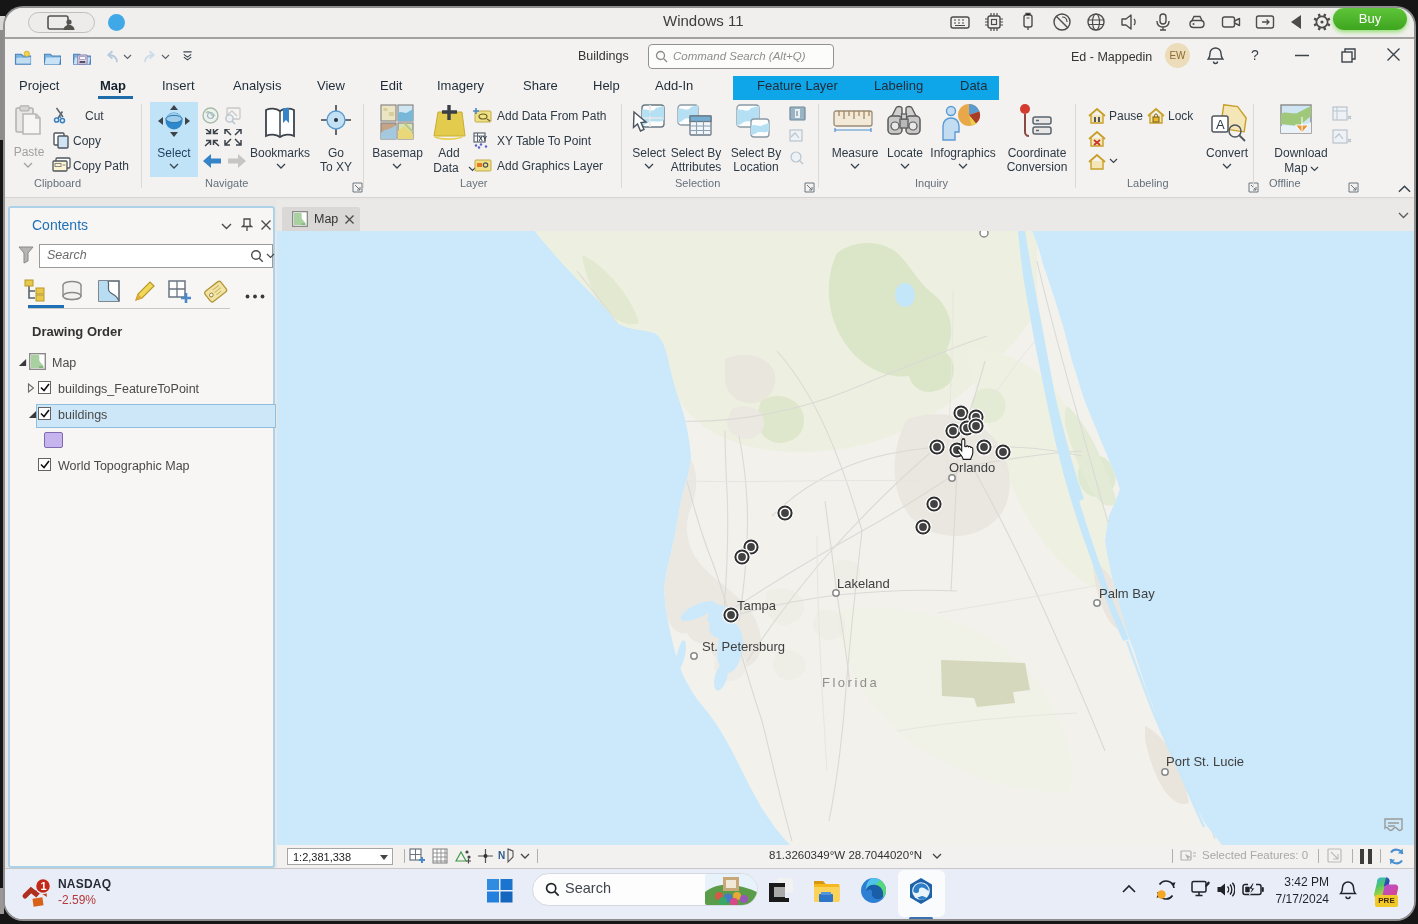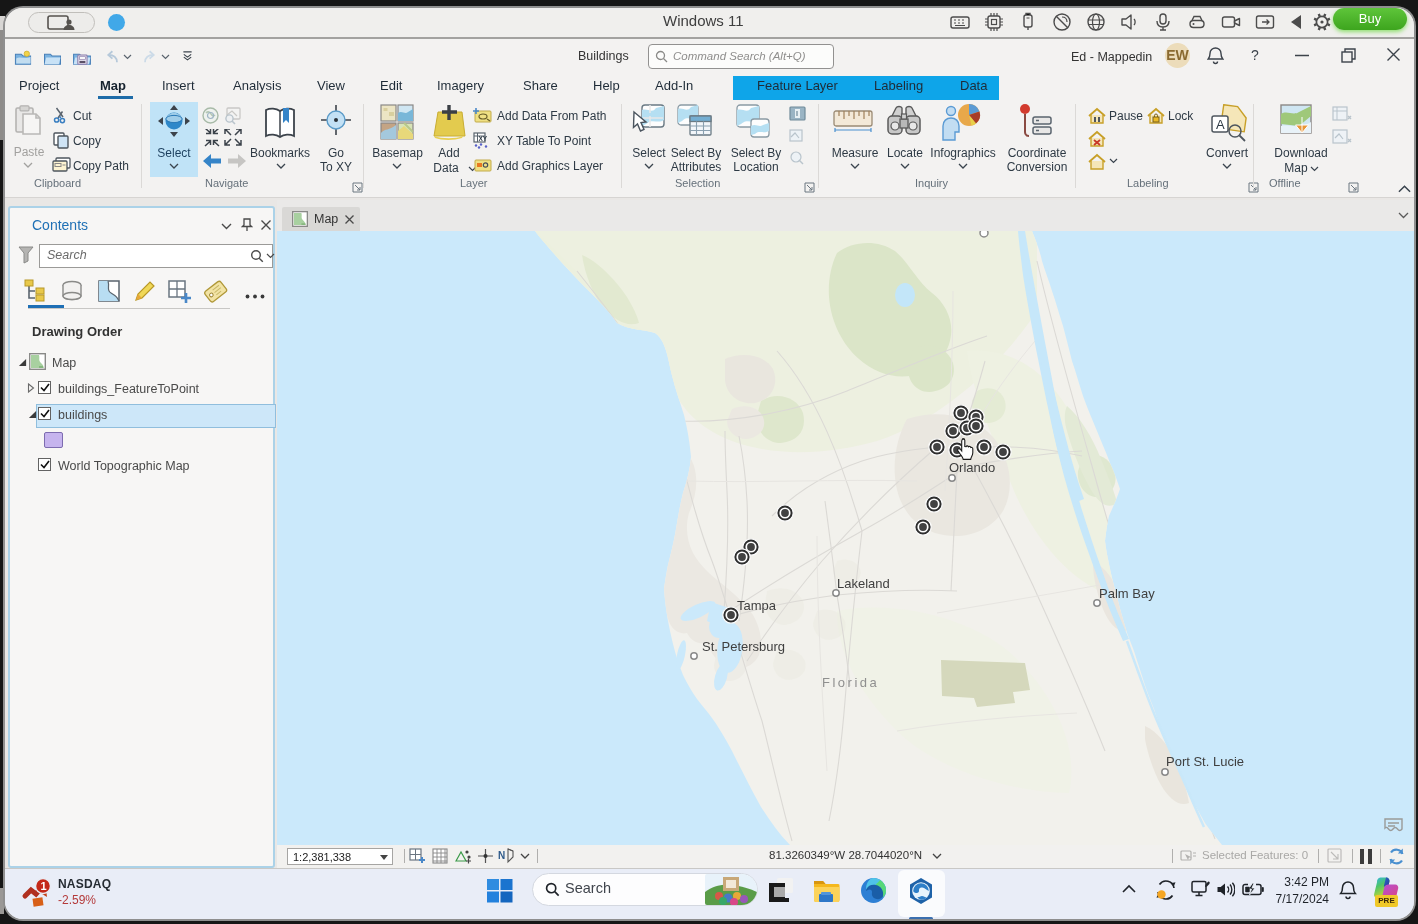--- a/index.html
+++ b/index.html
@@ -11,21 +11,21 @@
 #pill{position:absolute;left:23px;top:4px;width:67px;height:21px;border:1.5px solid #c0beba;border-radius:11px;background:#edecea}
 #bluedot{position:absolute;left:103px;top:6px;width:17px;height:17px;border-radius:50%;background:#41a8e8}
 #mactitle{position:absolute;left:658px;top:4px;width:170px;text-align:left;font-size:15px;color:#3e3e3e}
 .macico{position:absolute;top:3px;width:22px;height:22px;color:#4c4c4c}
 #buy{position:absolute;left:1328px;top:0px;width:74px;height:22px;border-radius:11px;background:linear-gradient(#5ec53a,#3da51e);color:#fff;font-size:13px;text-align:center;line-height:21px;box-shadow:0 2px 4px rgba(120,220,80,.8)}
 
 #titlebar{position:absolute;left:0;top:32px;width:100%;height:35px;background:#f3f2f1}
 #projname{position:absolute;left:573px;top:9px;font-size:12.5px;color:#333}
 #cmdsearch{position:absolute;left:643px;top:4px;width:186px;height:25px;background:#fcfcfb;border:1px solid #929190;border-radius:4px;font-size:11.5px;color:#8f8e8d;font-style:italic;line-height:23px;padding-left:24px}
 #username{position:absolute;left:1066px;top:10px;font-size:12.5px;color:#333}
-#ewav{position:absolute;left:1160px;top:3px;width:25px;height:25px;border-radius:50%;background:#ecdcba;color:#8a6a30;font-size:14px;font-weight:bold;text-align:center;line-height:25px}
+#ewav{position:absolute;left:1160px;top:3px;width:25px;height:25px;border-radius:50%;background:#ecdcba;color:#8a6a30;font-size:10px;font-weight:normal;text-align:center;line-height:25px}
 .titico{position:absolute;top:6px;color:#444}
 
 #tabs{position:absolute;left:0;top:67px;width:100%;height:25px;background:#f3f2f1}
 .tab{position:absolute;top:3px;font-size:13px;color:#1f2c38}
 #ctxbox{position:absolute;left:728px;top:1px;width:266px;height:24px;background:#0ea5e9}
 #mapul{position:absolute;left:93px;top:21px;width:35px;height:3px;background:#1e6ca8}
 
 #ribbon{position:absolute;left:0;top:92px;width:100%;height:98px;background:#f3f2f1;border-bottom:1px solid #d6d4d2}
 .rsep{position:absolute;top:4px;width:1px;height:84px;background:#dbd9d7}
 .glabel{position:absolute;top:77px;font-size:11px;color:#65707a;}
@@ -203,21 +203,21 @@
     <div class="rtxt rgray" style="left:4px;top:45px;width:40px">Paste</div>
     <svg class="abs" style="left:18px;top:62px" width="10" height="6" viewBox="0 0 10 6">
           <path d="M1 1l4 4 4-4" fill="none" stroke="#a2a19f" stroke-width="1.3"></path>
         </svg>
     <svg class="abs" style="left:48px;top:7px" width="17" height="17" viewBox="0 0 17 17">
           <path d="M3.5 1l6.5 9M9.5 4.5L5 11" stroke="#5a646e" stroke-width="1.5" fill="none"></path>
           <circle cx="3.6" cy="13" r="2.1" fill="none" stroke="#3a7fc1" stroke-width="1.5"></circle>
           <circle cx="9.4" cy="13.6" r="2.1" fill="none" stroke="#3a7fc1" stroke-width="1.5"></circle>
           <circle cx="7.3" cy="10.3" r="1" fill="#3a7fc1"></circle>
         </svg>
-    <div class="rtxt" style="left:68px;top:9px;text-align:center">Cut</div>
+    <div class="rtxt" style="left:80px;top:9px;text-align:center">Cut</div>
     <svg class="abs" style="left:48px;top:32px" width="17" height="17" viewBox="0 0 17 17">
           <rect x="1" y="1" width="10" height="12" rx="1" fill="#fff" stroke="#4e565e" stroke-width="1.4"></rect>
           <rect x="5" y="4" width="10" height="12" rx="1" fill="#cfe4f5" stroke="#4e565e" stroke-width="1.4"></rect>
         </svg>
     <div class="rtxt" style="left:68px;top:34px;text-align:left">Copy</div>
     <svg class="abs" style="left:47px;top:57px" width="19" height="17" viewBox="0 0 19 17">
           <rect x="4" y="1" width="14" height="10" rx="1" fill="#fff" stroke="#4e565e" stroke-width="1.3"></rect>
           <rect x="1" y="4" width="14" height="10" rx="1" fill="#fdf4d2" stroke="#4e565e" stroke-width="1.3"></rect>
           <rect x="3" y="6.5" width="6" height="3" fill="none" stroke="#8a8886" stroke-width="1"></rect>
           <path d="M10.5 8h3" stroke="#8a8886" stroke-width="1"></path>

